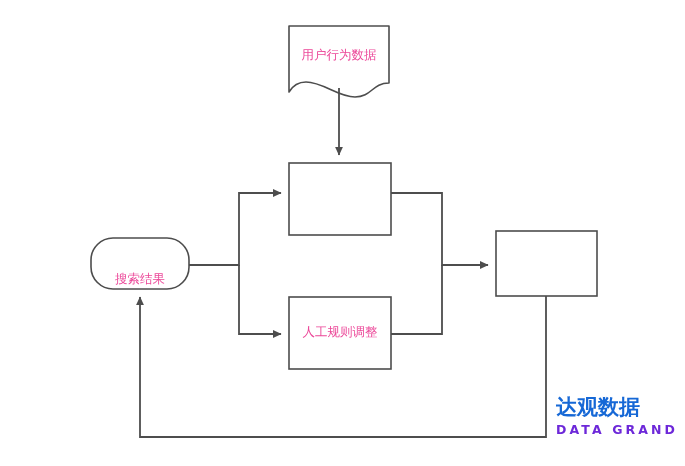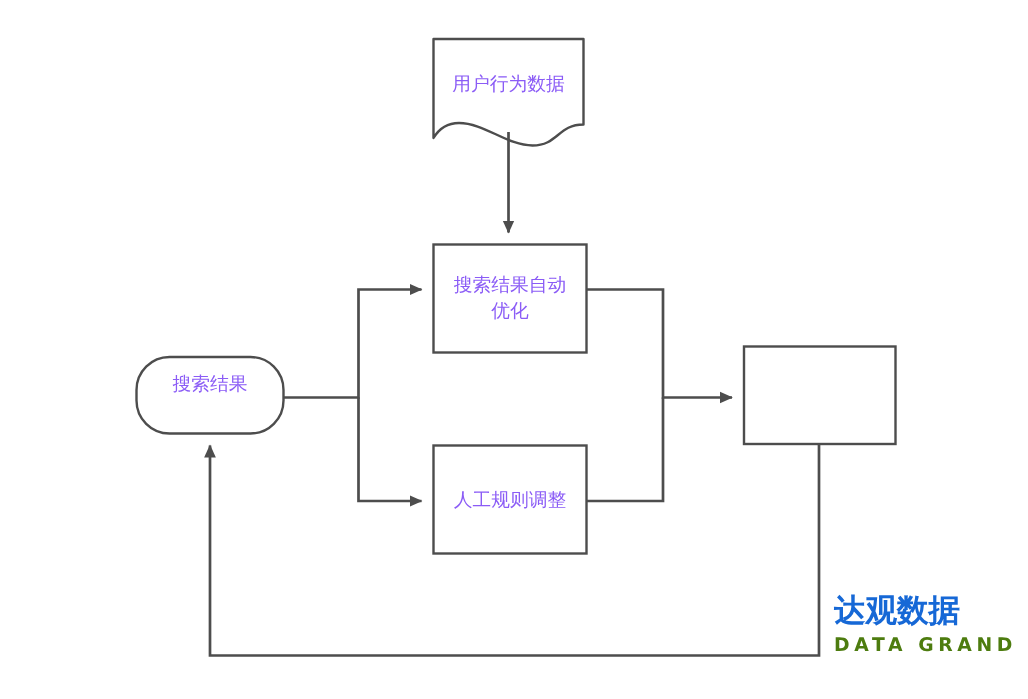--- a/index.html
+++ b/index.html
@@ -23,44 +23,44 @@
     top: 0;
     width: 685px;
     height: 466px;
   }
   .node-label {
     position: absolute;
     display: flex;
     align-items: center;
     justify-content: center;
     text-align: center;
-    color: #8b5cf6;
+    color: #ec4899;
     font-size: 12.5px;
     line-height: 17px;
-    font-family: Liberation Sans, sans-serif;
+    font-family: Liberation Mono, monospace;
     white-space: pre-line;
     pointer-events: none;
   }
   #logo {
     position: absolute;
     left: 556px;
     top: 392px;
     width: 124px;
     text-align: left;
   }
   #logo-cn {
     color: #1668d6;
     font-size: 21px;
     font-weight: bold;
     line-height: 30px;
     letter-spacing: 0px;
     font-family: "DejaVu Sans", "Liberation Sans", sans-serif;
   }
   #logo-en {
-    color: #4d7c0f;
+    color: #6d28d9;
     font-size: 12.5px;
     font-weight: bold;
     letter-spacing: 3.1px;
     line-height: 16px;
     font-family: "DejaVu Sans", "Liberation Sans", sans-serif;
   }
 </style>
 </head>
 <body>
 
@@ -94,24 +94,22 @@
 
     <path d="M391,193 L442,193 L442,265 L488,265" fill="none" stroke="#4d4d4d" stroke-width="1.8" marker-end="url(#arrowhead)"></path>
 
     <path d="M391,334 L442,334 L442,265" fill="none" stroke="#4d4d4d" stroke-width="1.8"></path>
 
     <path d="M546,296 L546,437 L140,437 L140,297" fill="none" stroke="#4d4d4d" stroke-width="1.8" marker-end="url(#arrowhead)"></path>
   </svg>
 
   <div class="node-label" style="left:289px; top:34px; width:100px; height:44px;">用户行为数据</div>
 
-  <div class="node-label" style="left:91px; top:224px; width:98px; height:64px;text-align:center;">搜索结果</div>
+  <div class="node-label" style="left:91px; top:248px; width:98px; height:64px;text-align:center;">搜索结果</div>
 
-  <div class="node-label" style="left:289px; top:163px; width:102px; height:72px;">搜索结果自动
-优化</div>
 
   <div class="node-label" style="left:289px; top:297px; width:102px; height:72px;">人工规则调整</div>
 
 
   <div id="logo">
     <div id="logo-cn">达观数据</div>
     <div id="logo-en">DATA GRAND</div>
   </div>
 
 </div>

